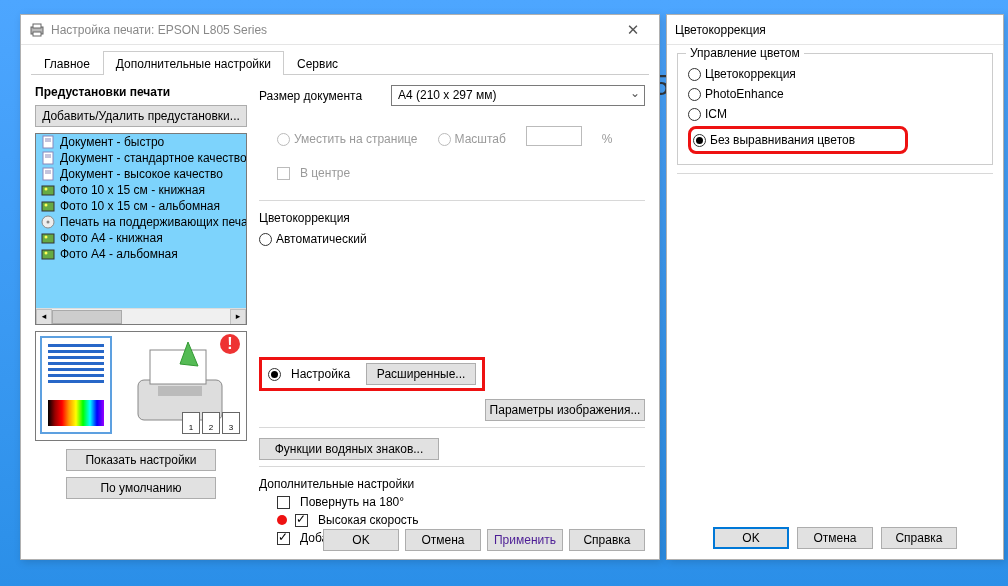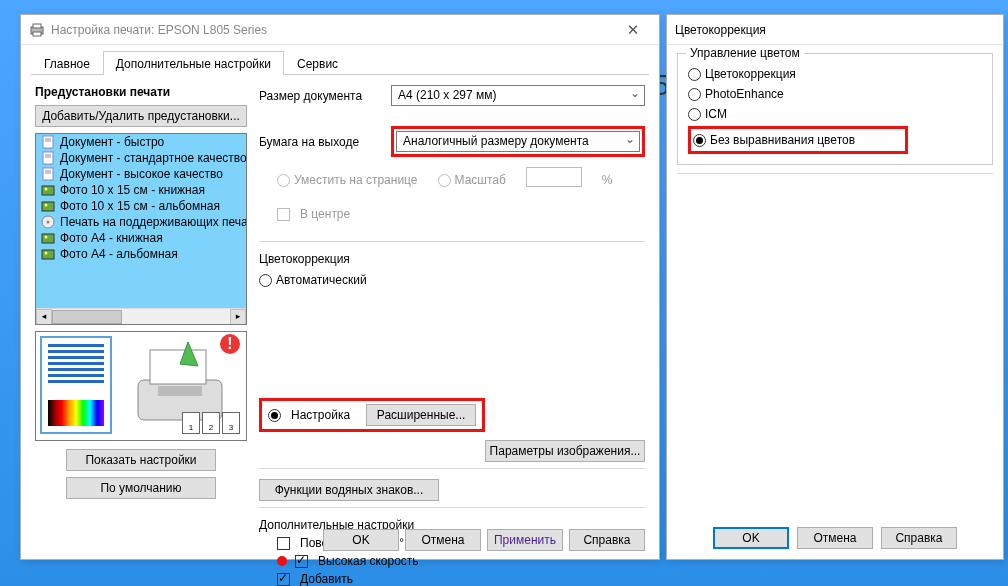--- a/index.html
+++ b/index.html
@@ -246,26 +246,20 @@
         <div class="btn">Показать настройки</div>
         <div class="btn">По умолчанию</div>
       </div>
     </div>
 
     <div class="col-right">
       <div class="form-row">
         <div class="form-label">Размер документа</div>
         <div class="select">A4 (210 x 297 мм)</div>
       </div>
-      <div class="form-row" style="margin-bottom:10px;">
-        <div class="form-label">Бумага на выходе</div>
-        <div class="red-box" style="flex:1;">
-          <div class="select">Аналогичный размеру документа</div>
-        </div>
-      </div>
 
       <div class="form-row indent opt-disabled" style="gap:20px;align-items:flex-end;">
         <span><span class="radio disabled"></span><span>Уместить на странице</span></span>
         <span><span class="radio disabled"></span><span>Масштаб</span></span>
         <span class="numbox"></span>
         <span>%</span>
       </div>
       <div class="form-row indent opt-disabled">
         <span class="cbx disabled"></span>
         <span>В центре</span>
@@ -338,21 +332,21 @@
         <span>Цветокоррекция</span>
       </div>
     <div class="radio-row">
         <span class="radio"></span>
         <span>PhotoEnhance</span>
       </div>
     <div class="radio-row">
         <span class="radio"></span>
         <span>ICM</span>
       </div>
-    <div class="red-box" style="display:inline-block; margin-top:2px; padding:1px 50px 1px 2px;">
+    <div class="red-box" style="display:inline-block; margin-top:2px; padding:1px 50px 1px 2px;border-radius:8px;">
       <div class="radio-row">
           <span class="radio checked"></span>
           <span>Без выравнивания цветов</span>
         </div>
     </div>
   </div>
   <div style="border-top:1px solid #d8d8d8; margin:0 10px;"></div>
 
   <div class="color-footer">
     <div class="btn default">OK</div>

